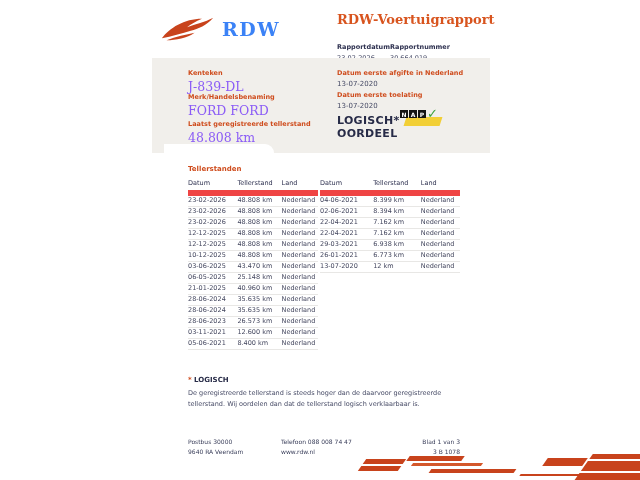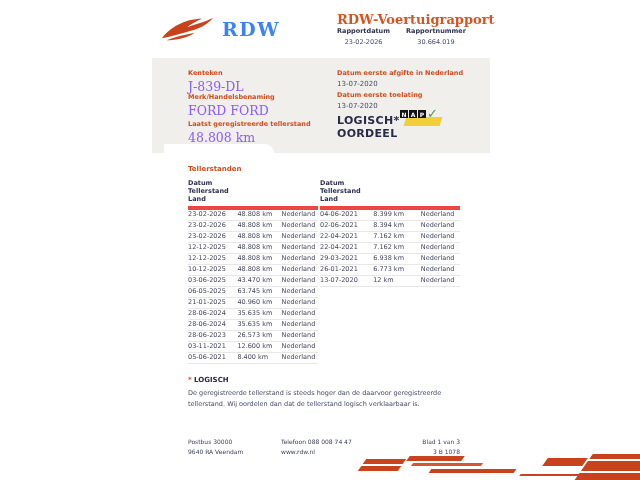--- a/index.html
+++ b/index.html
@@ -6,21 +6,21 @@
   .page{position:relative;width:640px;height:480px;background:#ffffff;overflow:hidden;
         font-family:"DejaVu Sans",sans-serif;color:#2e3150;}
 
   
   .logo-wrap{position:absolute;left:160px;top:14px;display:flex;align-items:flex-start;gap:6px;}
   .logo-icon{width:56px;height:30px;display:block;}
   .logo-text{font-family:"DejaVu Serif",serif;font-size:19px;font-weight:600;
              color:#3b82f6;letter-spacing:1.5px;line-height:30px;}
   .doc-title{position:absolute;left:337px;top:12px;font-family:"DejaVu Serif",serif;
              font-weight:700;font-size:13px;color:#d8541e;}
-  .report-meta{position:absolute;left:337px;top:27px;display:flex;gap:16px;text-align:center;}
+  .report-meta{position:absolute;left:337px;top:43px;display:flex;}
   .meta-label{font-size:6.5px;font-weight:700;color:#2e3150;}
   .meta-value{font-size:6.5px;color:#474b66;margin-top:3px;}
 
   
   .summary-panel{position:absolute;left:152px;top:58px;width:338px;height:95px;background:#f1efeb;}
   .panel-notch{position:absolute;left:12px;bottom:0;width:110px;height:9px;background:#ffffff;
                border-radius:0 9px 0 0;}
   .fld{position:absolute;}
   .fld-label{font-size:6.5px;font-weight:700;color:#cf4d1e;}
   .fld-serif{font-family:"DejaVu Serif",serif;font-size:12.5px;color:#8b5cf6;margin-top:2px;}
@@ -35,22 +35,22 @@
   .nap-boxes{position:absolute;left:0;top:1px;display:flex;gap:1px;}
   .nap-box{width:8px;height:8px;background:#141414;color:#ffffff;font-size:6px;font-weight:700;
            display:flex;align-items:center;justify-content:center;}
   .nap-check{position:absolute;left:27px;top:-3px;color:#3da23c;font-size:13px;font-weight:700;}
 
   
   .section-title{position:absolute;left:188px;top:165px;font-size:7px;font-weight:700;color:#cf4d1e;}
   .otable{position:absolute;top:177px;font-size:6.5px;color:#43465e;}
   .otable.left{left:188px;width:130px;}
   .otable.right{left:320px;width:140px;}
-  .thead{display:flex;font-weight:700;color:#2e3150;border-bottom:4px solid #ef4444;
-         padding:2px 0 2.5px;flex-direction:column;}
+  .thead{display:flex;font-weight:400;color:#2e3150;border-bottom:6px solid #ef4444;
+         padding:2px 0 2.5px;}
   .trow{display:flex;border-bottom:1px solid #e8e7e5;padding:1.5px 0;line-height:7px;}
   .tc{display:block;}
   .c0{width:38%;}
   .c1{width:34%;}
   .c2{flex:1;text-align:left;}
 
   
   .legend-title{position:absolute;left:188px;top:376px;font-size:7px;font-weight:700;color:#272b47;}
   .legend-title .star{color:#cf4d1e;}
   .legend-text{position:absolute;left:188px;top:388px;width:274px;font-size:6.5px;
@@ -180,21 +180,21 @@
           <span class="tc c1">48.808 km</span>
           <span class="tc c2">Nederland</span>
         </div>
         <div class="trow">
           <span class="tc c0">03-06-2025</span>
           <span class="tc c1">43.470 km</span>
           <span class="tc c2">Nederland</span>
         </div>
         <div class="trow">
           <span class="tc c0">06-05-2025</span>
-          <span class="tc c1">63.745 km</span>
+          <span class="tc c1">25.148 km</span>
           <span class="tc c2">Nederland</span>
         </div>
         <div class="trow">
           <span class="tc c0">21-01-2025</span>
           <span class="tc c1">40.960 km</span>
           <span class="tc c2">Nederland</span>
         </div>
         <div class="trow">
           <span class="tc c0">28-06-2024</span>
           <span class="tc c1">35.635 km</span>

